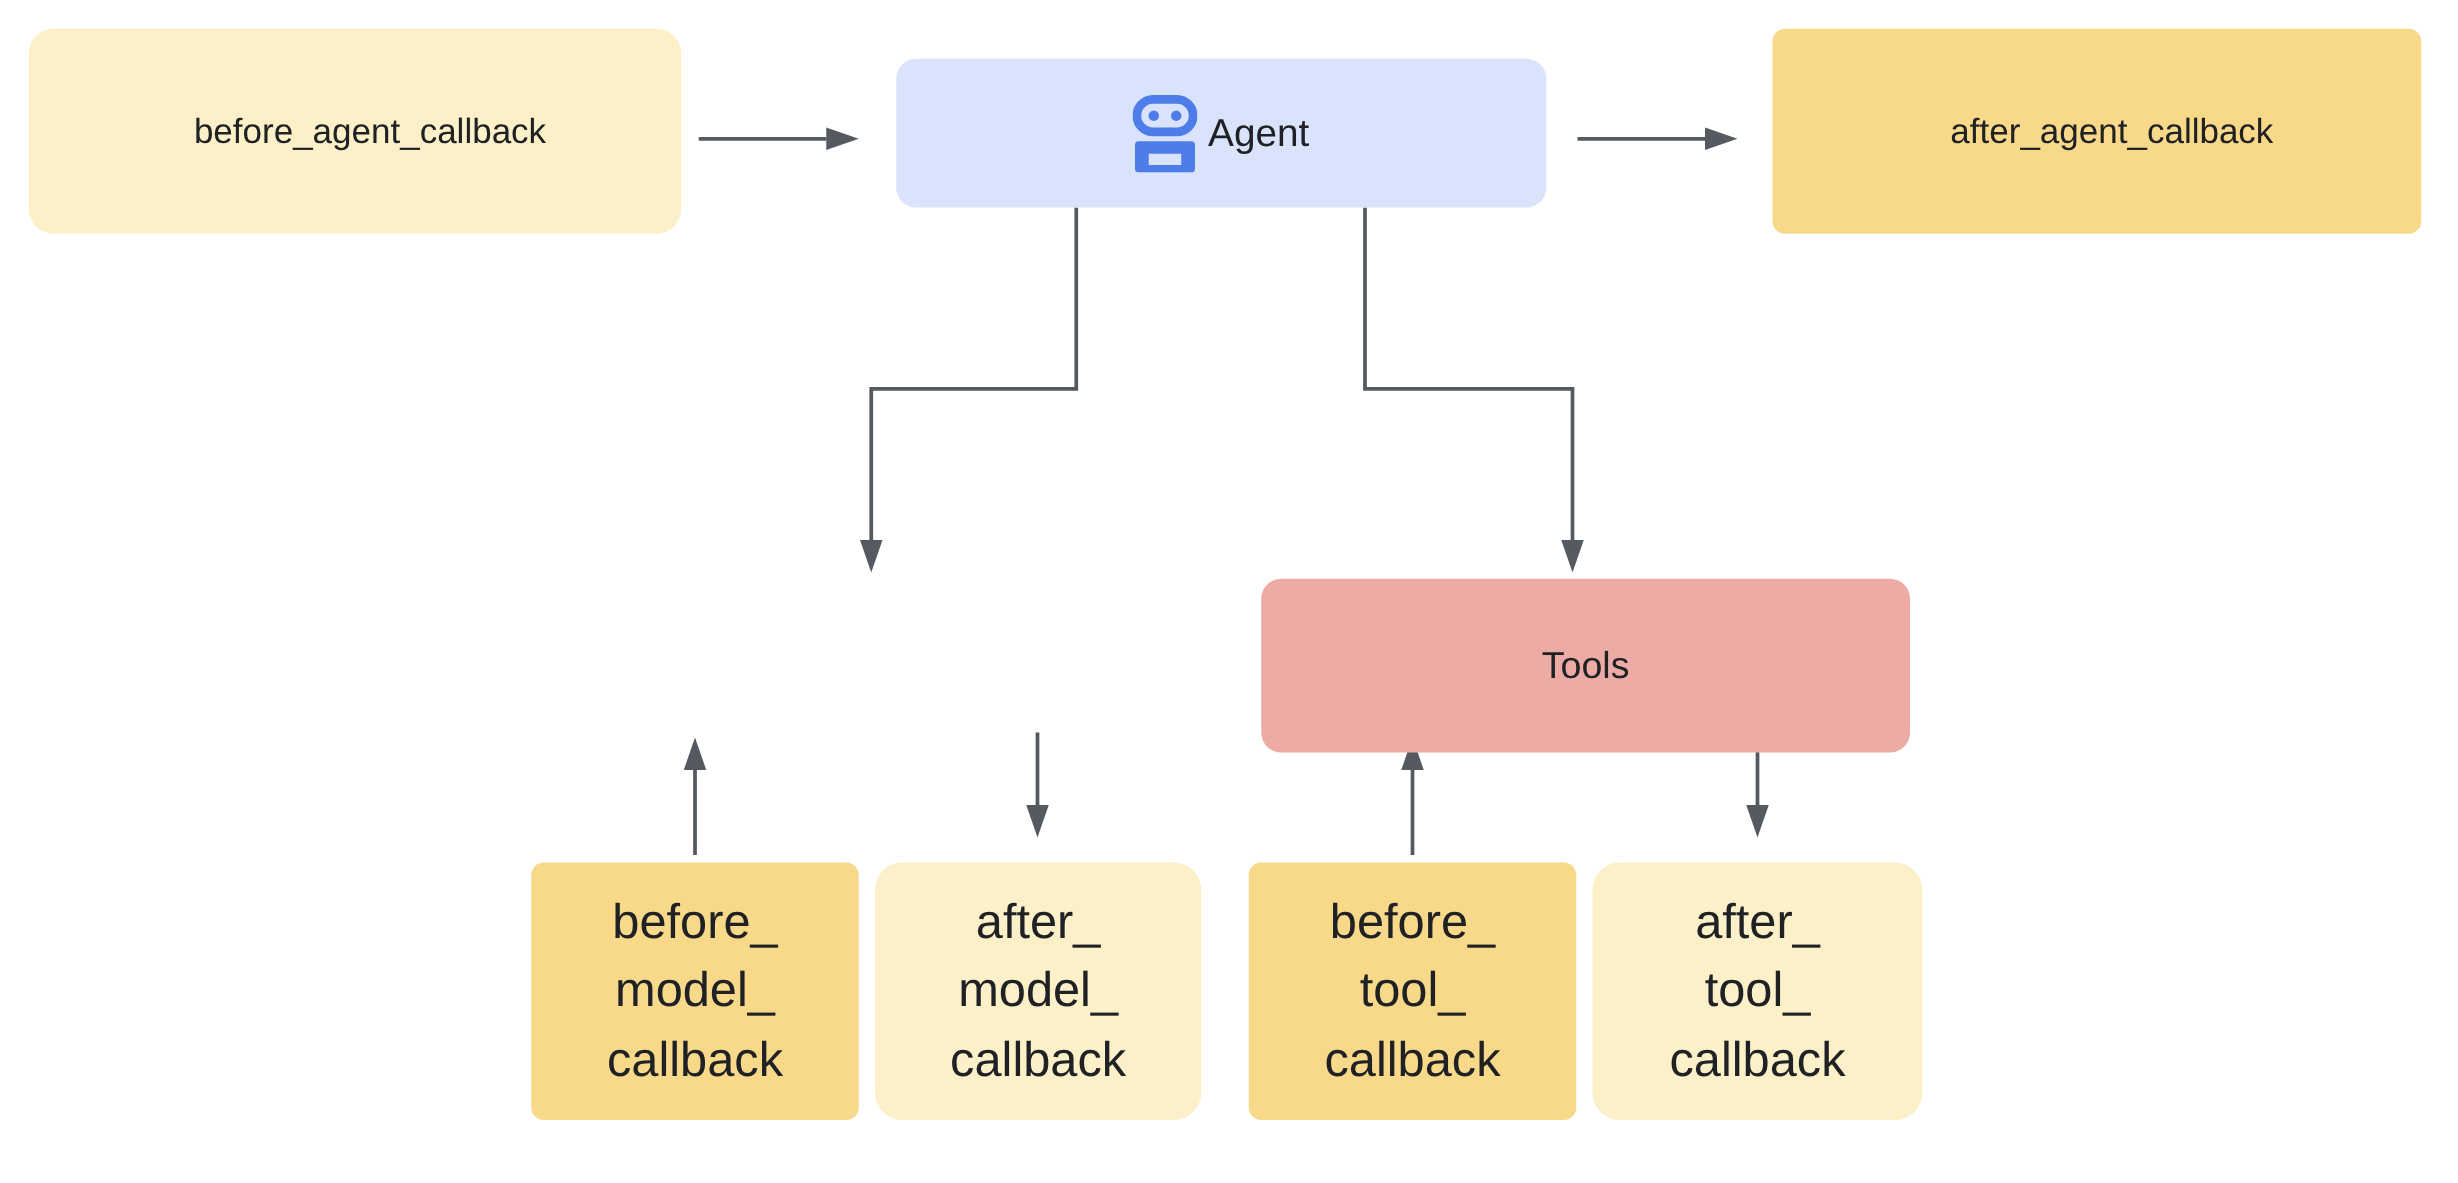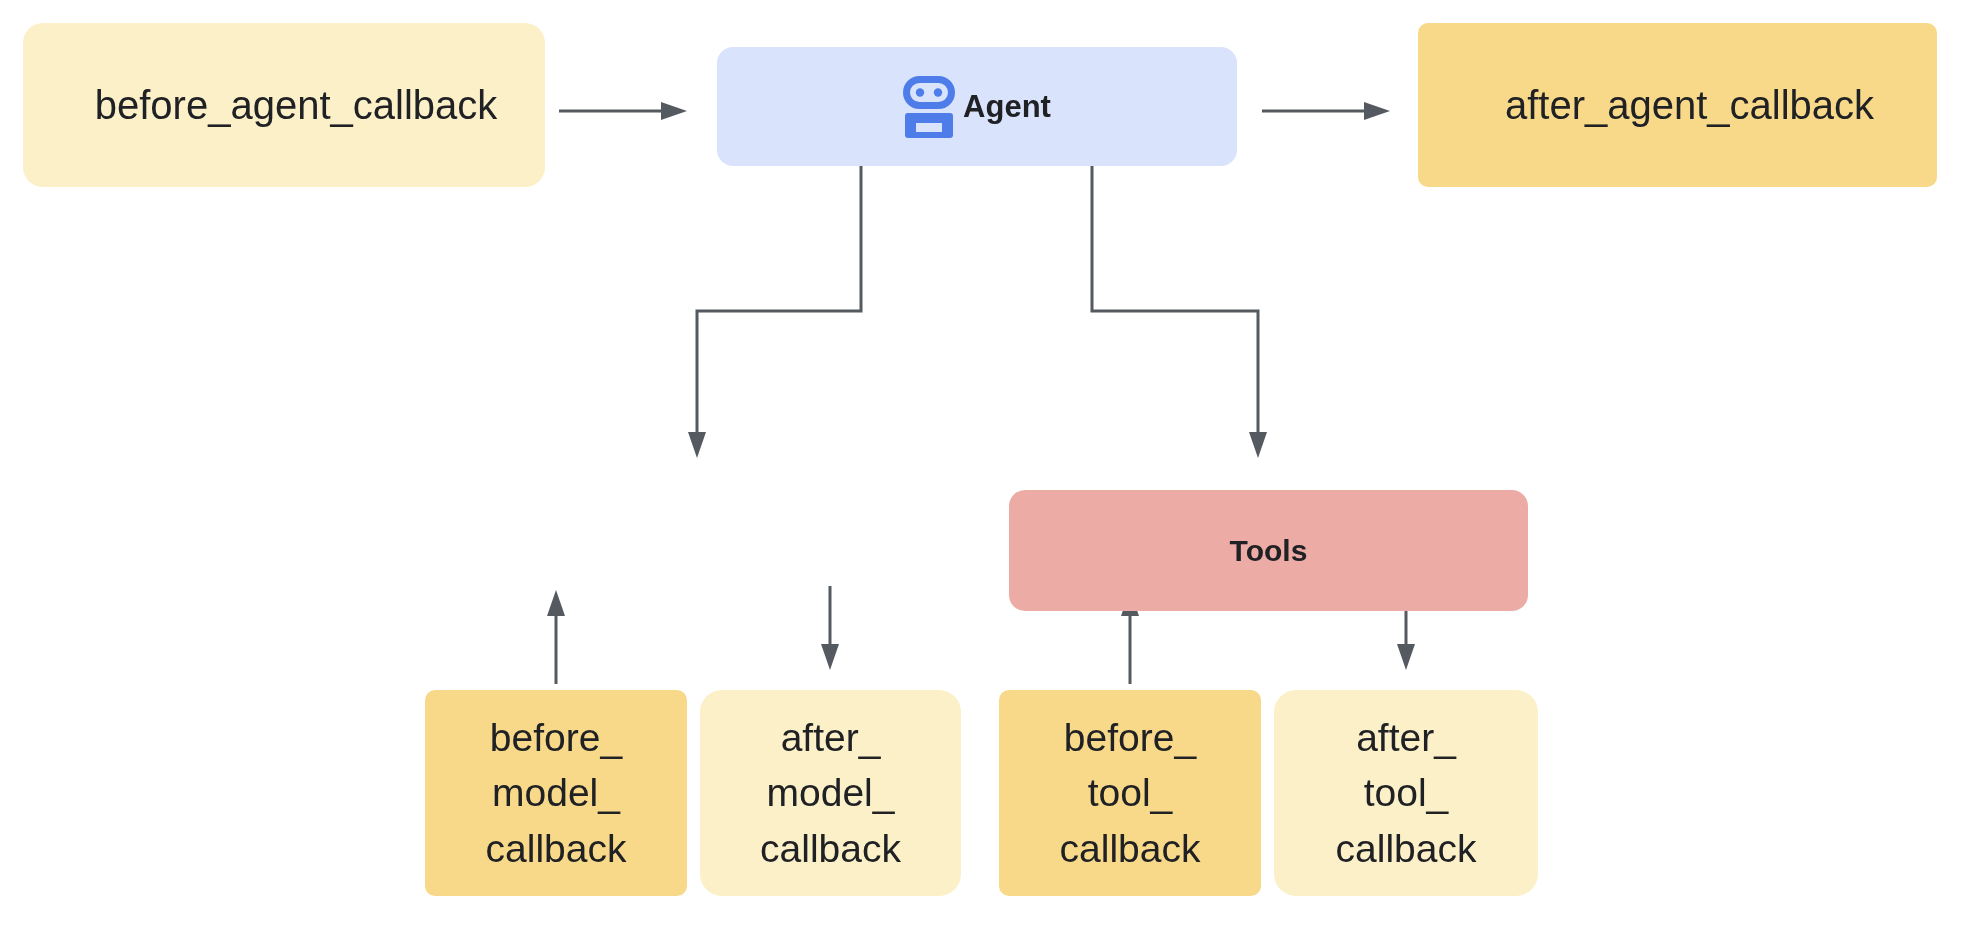--- a/index.html
+++ b/index.html
@@ -35,50 +35,49 @@
   .node {
     position: absolute;
     display: flex;
     align-items: center;
     justify-content: center;
     text-align: center;
     box-sizing: border-box;
     color: var(--text, #202124);
   }
   .node .label { display: block; }
-  .wide { border-radius: 20px; font-size: 40px; padding-left: 24px; }
+  .wide { border-radius: 20px; font-size: 28px; padding-left: 24px; }
   .bar  { border-radius: 16px; font-size: 30px; }
   .small {
     border-radius: 22px;
     font-size: 39px;
     line-height: 1.42;
     flex-direction: column;
   }
   .bg-cream { background: var(--cream, #fbf0c7); }
   .bg-gold  { background: var(--gold, #f7d989); border-radius: 10px; }
   .bg-blue  { background: var(--blue_box, #d9e3fc); }
   .bg-green { background: var(--green_box, #aed6b2); }
   .bg-pink  { background: var(--pink_box, #ecaca5); }
 
   #node-before-agent { left: 23px;   top: 23px;  width: 522px; height: 164px; }
   #node-agent        { left: 717px;  top: 47px;  width: 520px; height: 119px; }
   #node-after-agent  { left: 1418px; top: 23px;  width: 519px; height: 164px; }
   #node-model        { left: 439px;  top: 463px; width: 519px; height: 121px; }
-  #node-tools        { left: 1009px; top: 490px; width: 519px; height: 121px; font-weight: bold; }
+  #node-tools        { left: 1009px; top: 463px; width: 519px; height: 139px; }
   #node-before-model { left: 425px;  top: 690px; width: 262px; height: 206px; }
   #node-after-model  { left: 700px;  top: 690px; width: 261px; height: 206px; }
   #node-before-tool  { left: 999px;  top: 690px; width: 262px; height: 206px; }
   #node-after-tool   { left: 1274px; top: 690px; width: 264px; height: 206px; }
 
   .agent-inner {
     display: flex;
     align-items: center;
     gap: 8px;
     font-size: 31px;
-    font-weight: bold;
   }
   .robot-icon { width: 52px; height: 62px; display: block; }
   .robot-icon .stroke { fill: none; stroke: var(--robot_blue, #4e7de9); stroke-width: 7; }
   .robot-icon .fill   { fill: var(--robot_blue, #4e7de9); }
   .robot-icon .slot   { fill: var(--blue_box, #d9e3fc); }
 </style>
 </head>
 <body>
 
 <div class="canvas">

